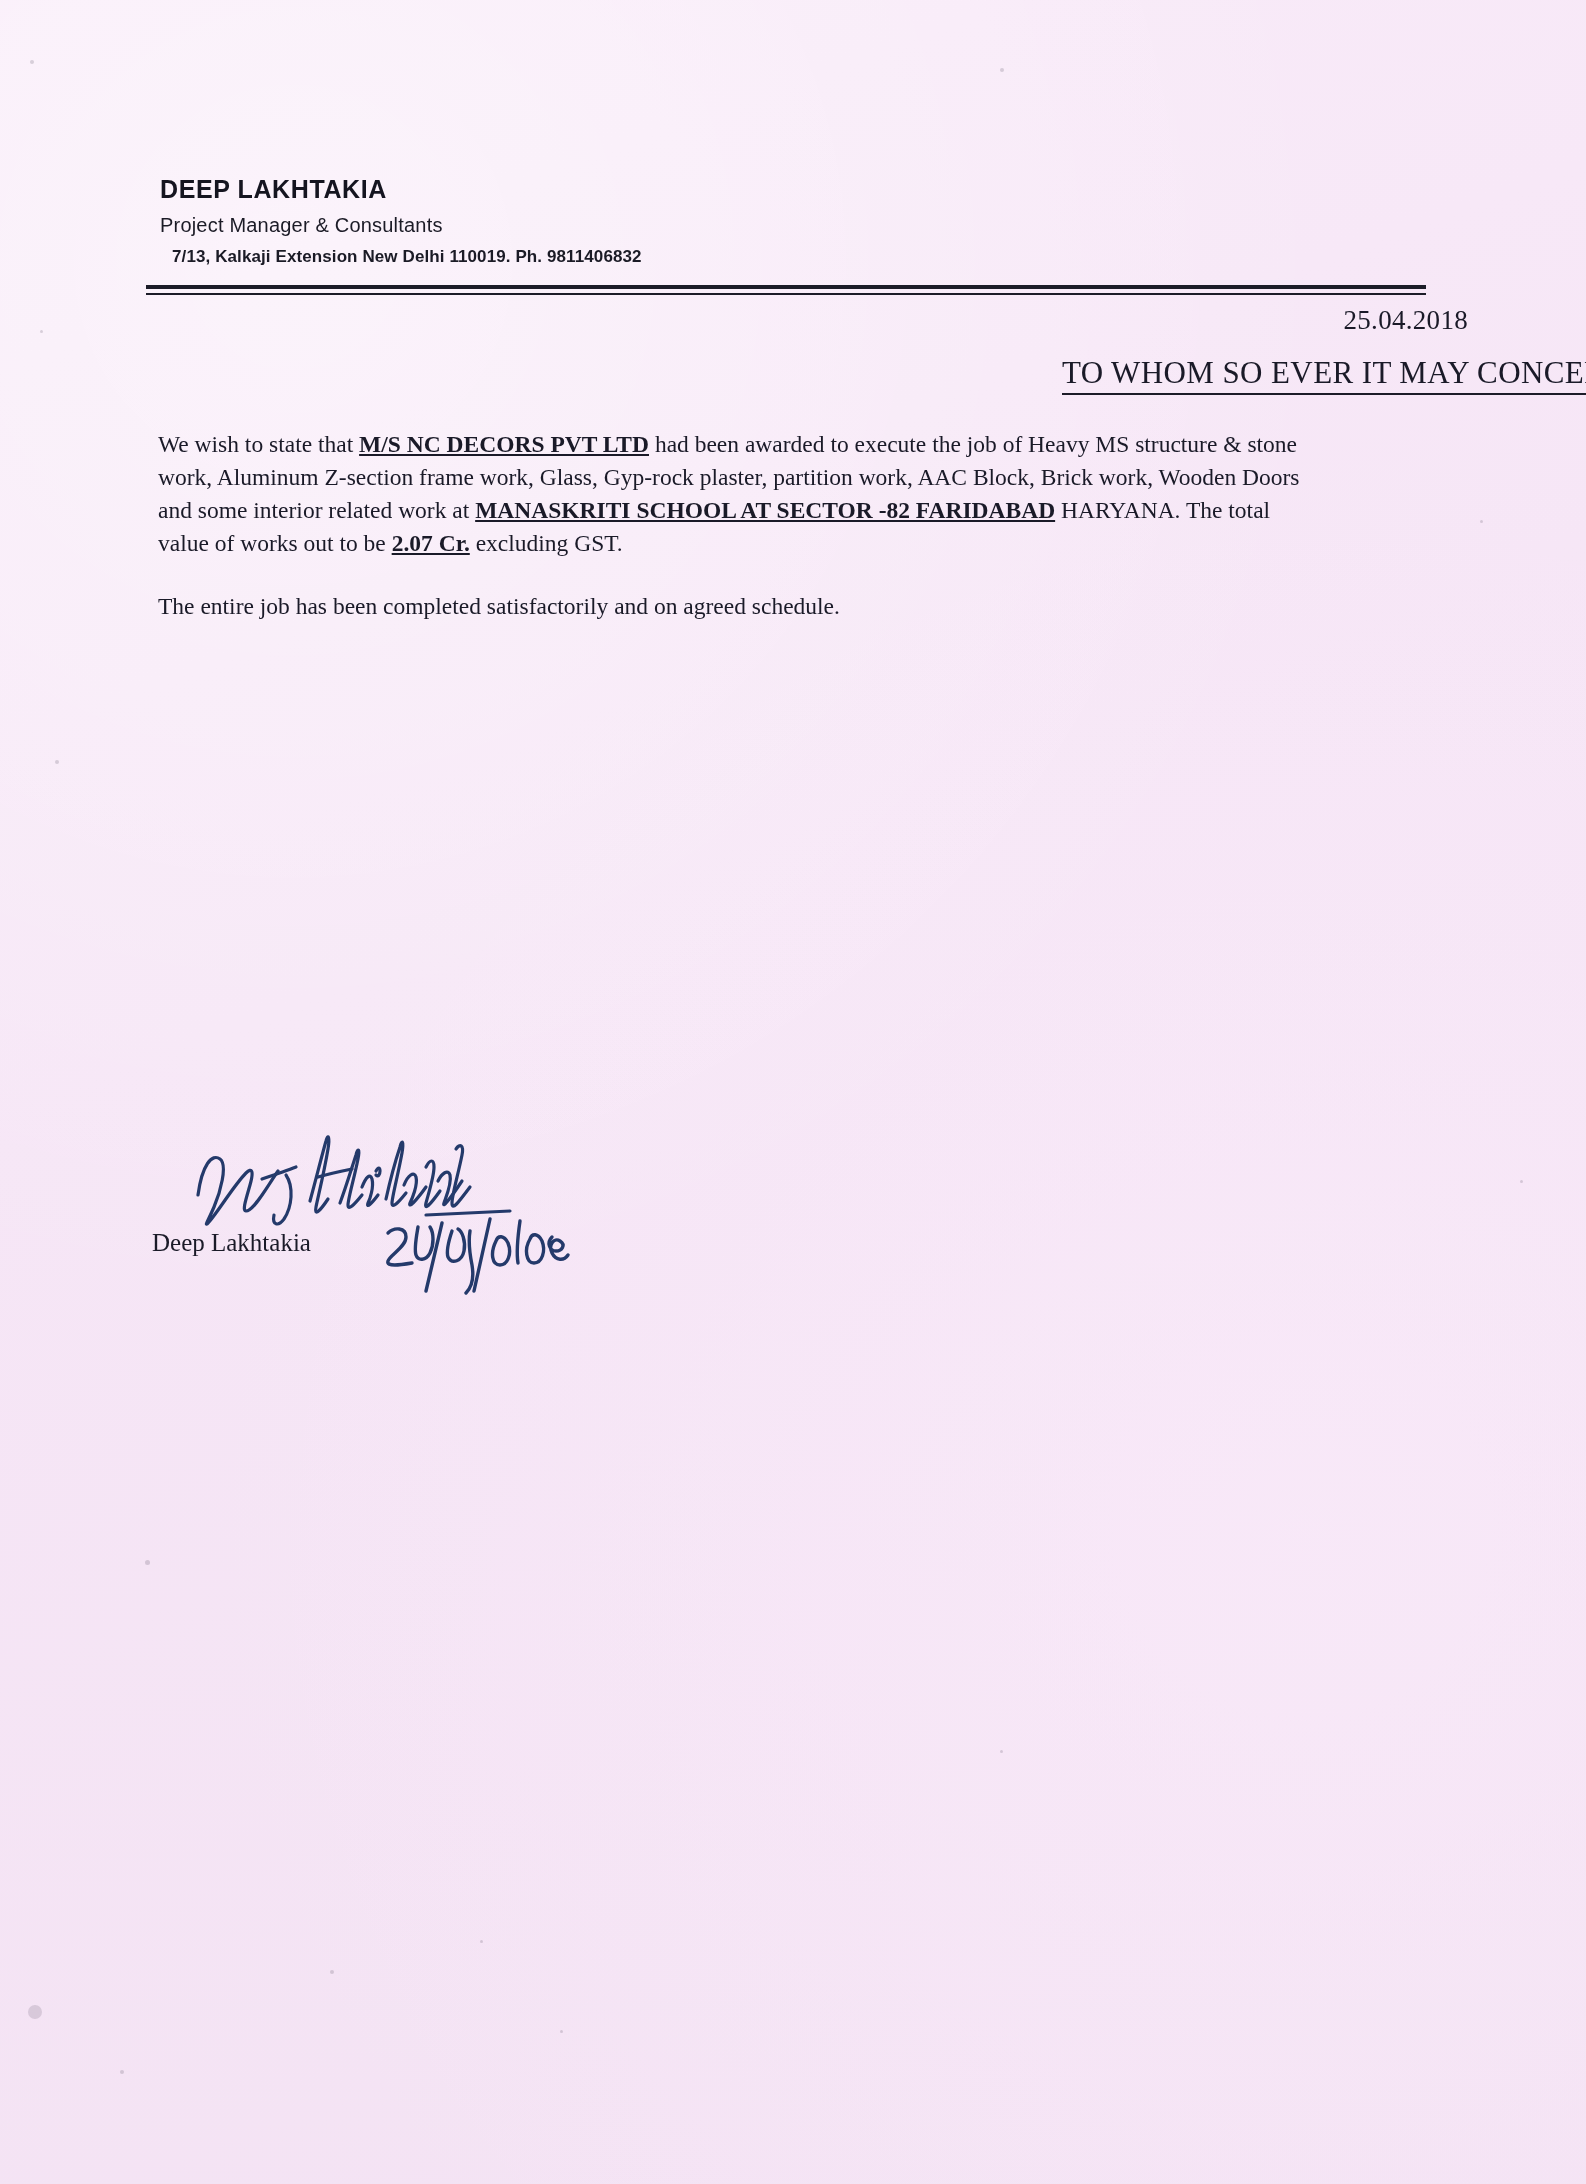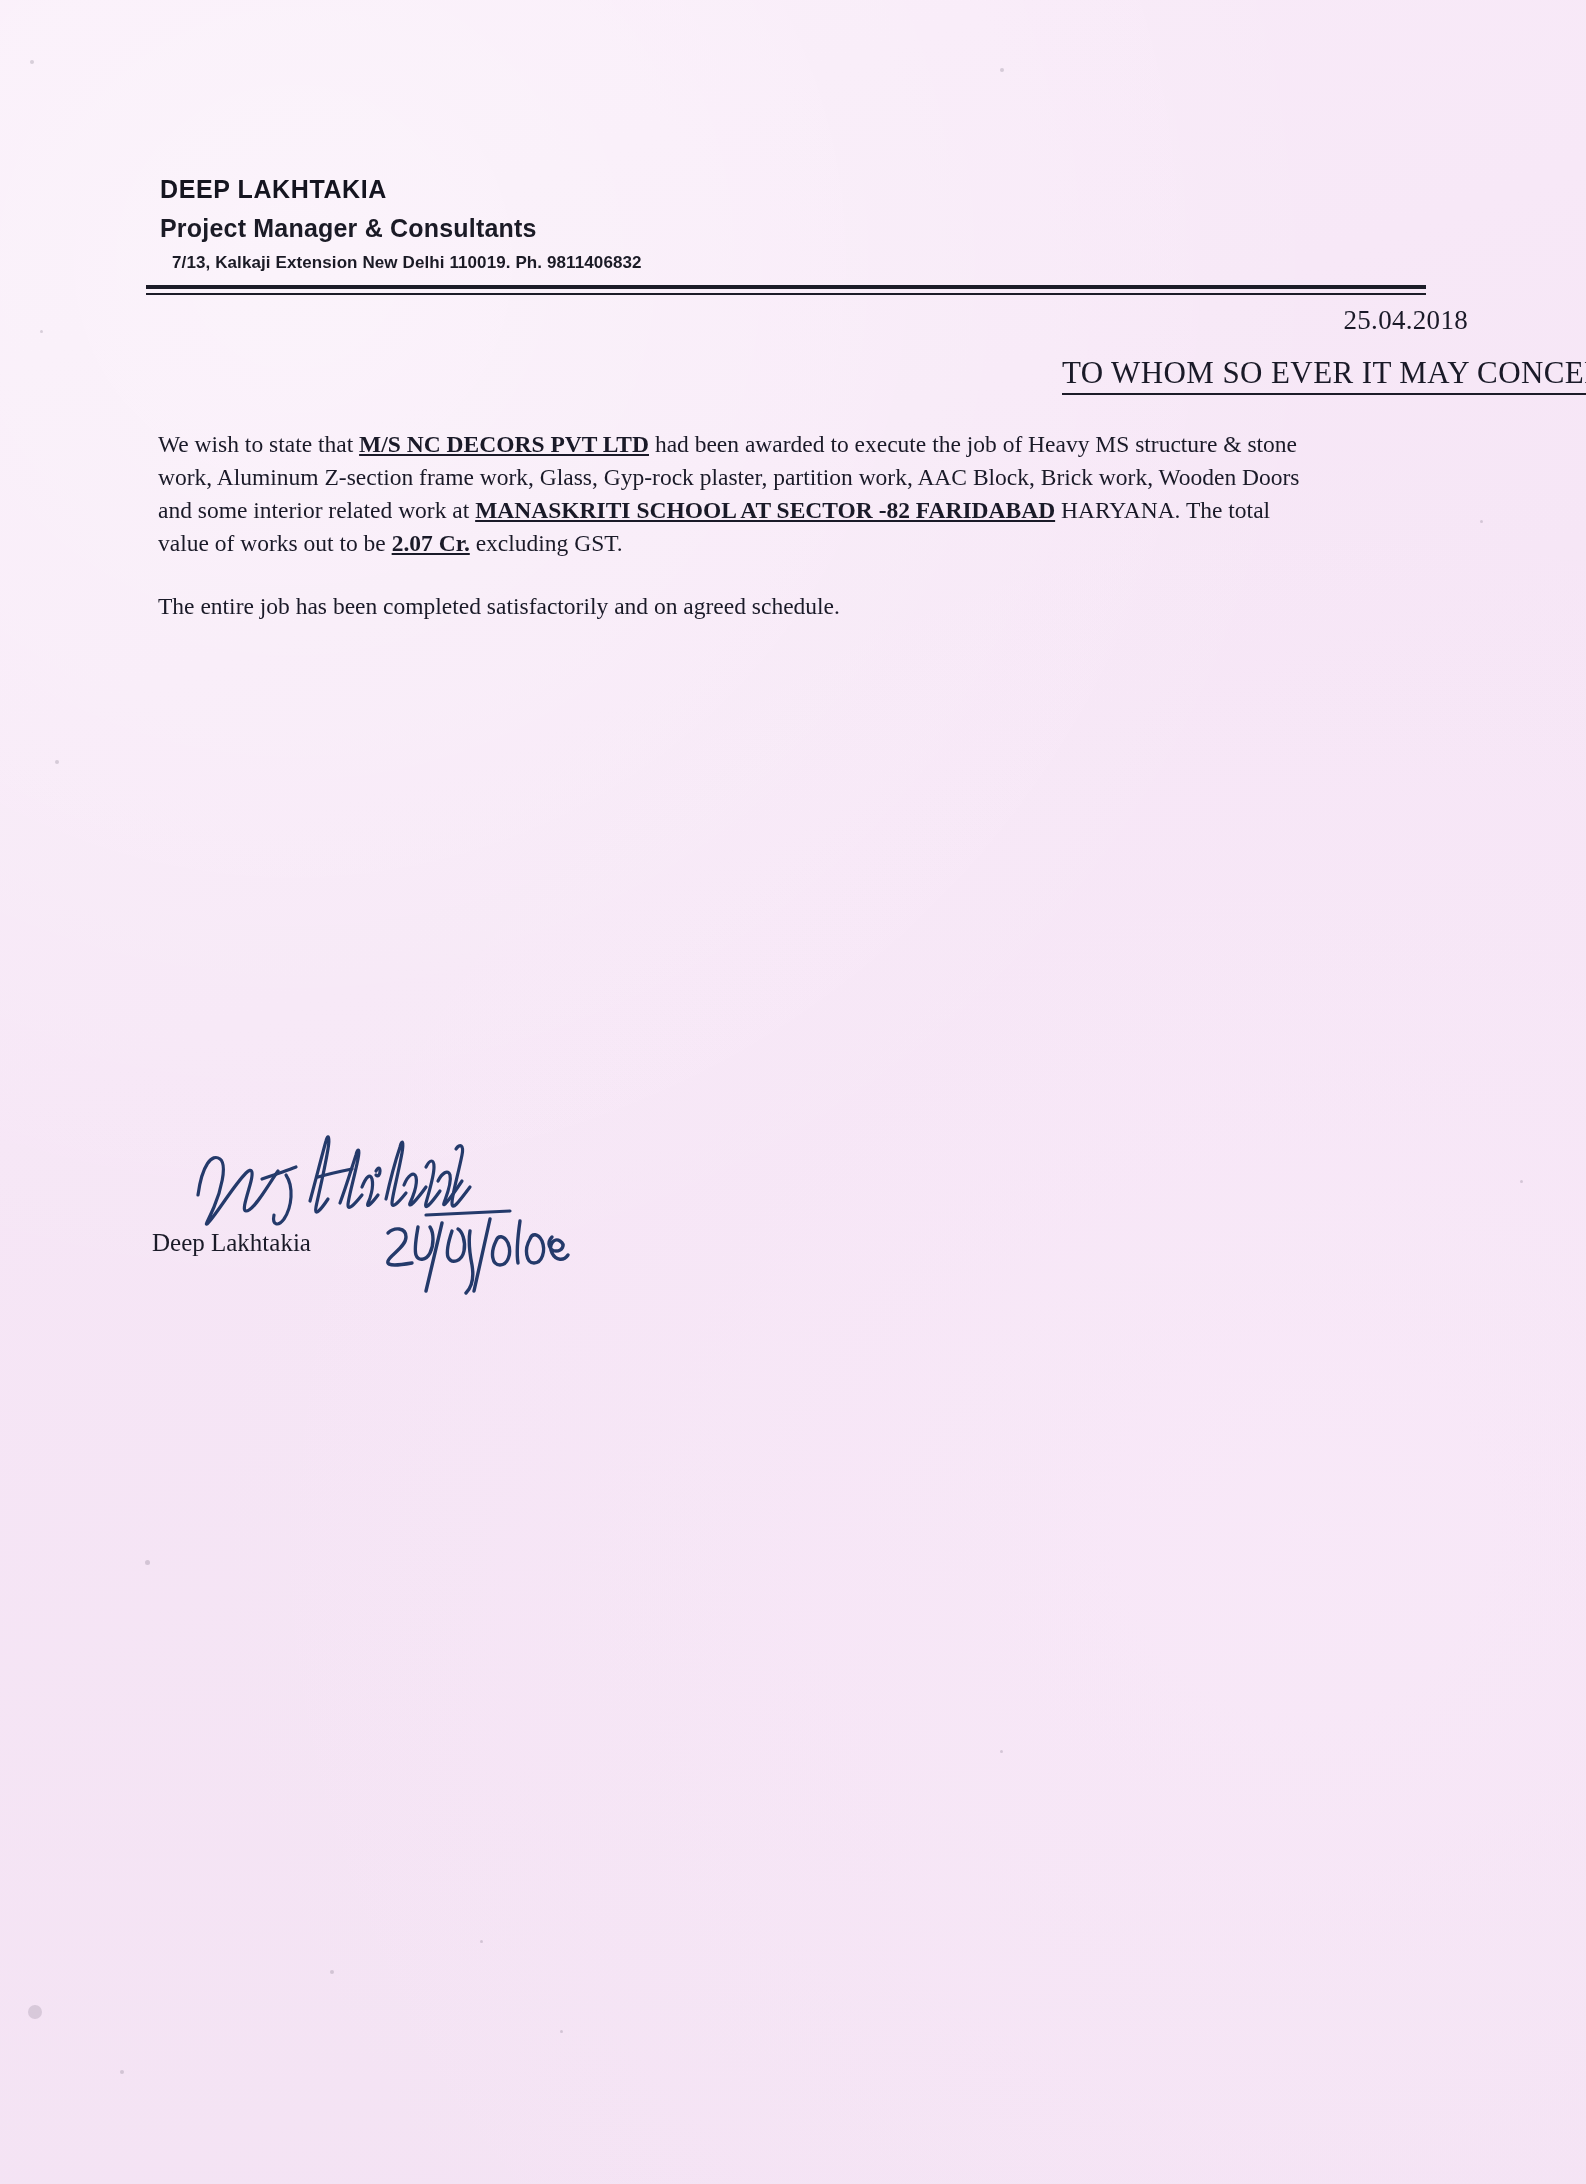--- a/index.html
+++ b/index.html
@@ -37,22 +37,22 @@
   .lh-name {
     font-family: "Liberation Sans", sans-serif;
     font-weight: bold;
     font-size: 25px;
     letter-spacing: 0.6px;
     color: #151520;
     margin: 0 0 10px 0;
   }
   .lh-role {
     font-family: "Liberation Sans", sans-serif;
-    font-weight: bold;
-    font-size: 25px;
+    font-weight: normal;
+    font-size: 20px;
     letter-spacing: 0.2px;
     color: #1b1b26;
     margin: 0 0 10px 0;
   }
   .lh-addr {
     font-family: "Liberation Sans", sans-serif;
     font-weight: bold;
     font-size: 17px;
     letter-spacing: 0.1px;
     color: #1b1b26;

